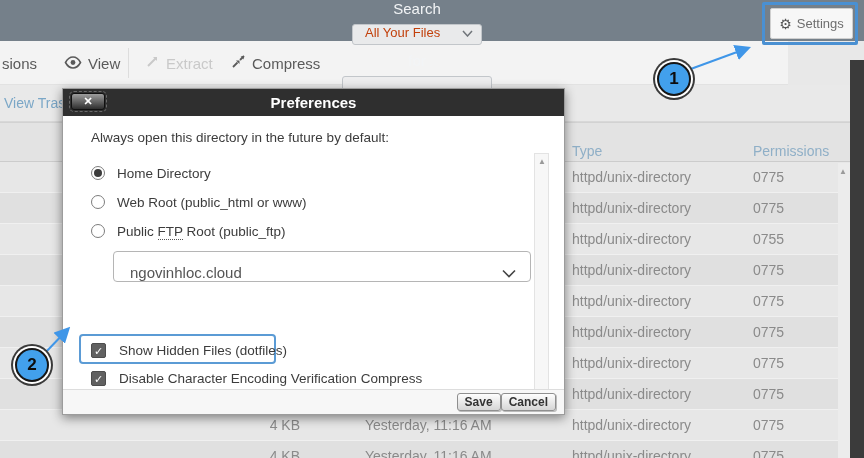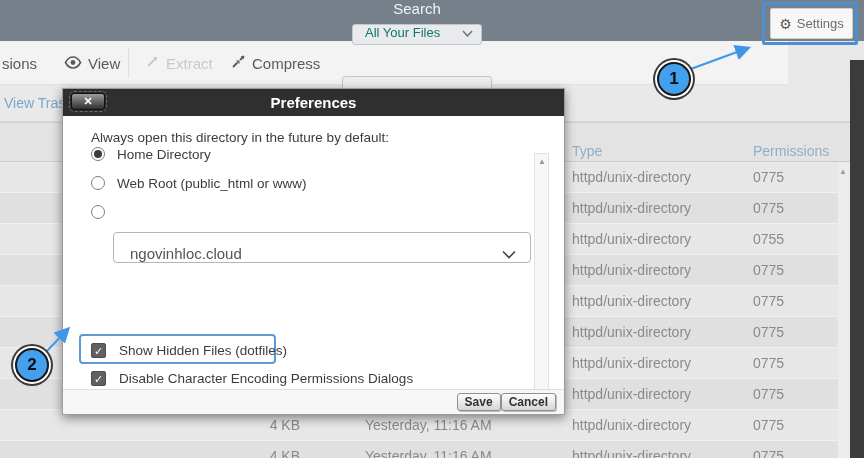--- a/index.html
+++ b/index.html
@@ -4,21 +4,21 @@
 <style>
   * { margin:0; padding:0; box-sizing:border-box; }
   html,body { width:864px; height:458px; overflow:hidden; }
   body { font-family:"Liberation Sans", sans-serif; position:relative; background:#e8e8e8; }
 
   
   .topbar { position:absolute; left:0; top:0; width:864px; height:41px; background:#75808A; z-index:4; }
   .search-area { position:absolute; left:342px; top:0; height:41px; display:flex; align-items:center; gap:7px;flex-direction:column; }
   .search-label, .for-label { color:#f2f4f6; font-size:15px; }
   .scope-select { width:130px; height:28px; background:#e9eaeb; border:1px solid #c2c6ca; border-radius:3px;
-      display:flex; align-items:center; justify-content:space-between; padding:0 8px 4px 12px; color:#0f766e; font-size:13px; }
+      display:flex; align-items:center; justify-content:space-between; padding:0 8px 4px 12px; color:#c2410c; font-size:13px; }
   .search-input { width:150px; height:28px; background:#ededee; border:1px solid #c2c6ca; border-radius:3px; font-size:13px; padding:0 6px; color:#444; }
   .go-btn { width:36px; height:28px; background:#6fa3cc; border:1px solid #6295bd; border-radius:3px; color:#fff; font-size:16px; }
   .settings-highlight { position:absolute; left:762px; top:2px; width:96px; height:43px; border:3px solid #4a90d2; border-radius:2px; z-index:6; }
   .settings-btn { position:absolute; left:5px; top:3px; width:83px; height:31px; background:#f7f7f7; border:1px solid #cfcfcf; border-radius:2px;
       color:#6e6e6e; font-size:13px; display:flex; align-items:center; justify-content:center; gap:5px; }
   .gear { font-size:14px; color:#555; }
 
   
   .toolbar { position:absolute; left:0; top:41px; width:788px; height:44px; background:#f3f3f3; border-bottom:1px solid #e2e2e2; z-index:1;padding-left:36px; }
   .tool-item { position:absolute; top:0; height:44px; display:flex; align-items:center; gap:6px; font-size:15px; color:#5a5a5a; }
@@ -49,21 +49,21 @@
 
   
   .dialog { position:absolute; left:62px; top:88px; width:503px; height:327px; background:#fff; border:1px solid #9c9c9c;
       box-shadow:0 3px 10px rgba(0,0,0,.45); z-index:10; }
   .dlg-header { position:relative; height:27px; background:#2f2f2f; }
   .dlg-title { text-align:center; line-height:27px; color:#fff; font-weight:bold; font-size:15px; }
   .dlg-close { position:absolute; left:8px; top:4px; width:34px; height:17px; background:linear-gradient(#9d9d9d,#2e2e2e);
       border:1px solid #101010; border-radius:3px; color:#fff; font-size:11px; font-weight:bold; line-height:15px; text-align:center;
       outline:1px dashed #6a6a6a; outline-offset:1px; }
   .dlg-body { position:relative; height:275px; padding:14px 28px 0 28px; font-size:13.5px; color:#3c3c3c; }
-  .dlg-heading { margin-bottom:0; }
+  .dlg-heading { margin-bottom:19px; }
   .opt-row { display:flex; align-items:center; gap:12px; margin-bottom:11px; height:18px; }
   .radio { width:14px; height:14px; border:1px solid #7d7d7d; border-radius:50%; position:relative; flex:0 0 auto; }
   .radio.sel::after { content:""; position:absolute; left:2px; top:2px; width:8px; height:8px; border-radius:50%; background:#3c3c3c; }
   .abbr-dotted { border-bottom:1px dotted #555; }
   .domain-select { margin:4px 0 0 22px; width:418px; height:31px; border:1px solid #b5b5b5; border-radius:4px; background:#fff;
       display:flex; align-items:flex-end; justify-content:space-between; padding:0 14px 0 16px; font-size:15px; color:#555; }
   .chk-row { display:flex; align-items:center; gap:13px; height:20px; }
   .chk-row-1 { position:absolute; left:28px; top:224px; }
   .chk-row-2 { position:absolute; left:28px; top:252px; }
   .chk-highlight { position:absolute; left:16px; top:218px; width:197px; height:30px; border:2px solid #5b9bd5; border-radius:4px; }
@@ -221,39 +221,40 @@
     <div class="opt-row">
       <span class="radio sel"></span>
       <span>Home Directory</span>
     </div>
     <div class="opt-row">
       <span class="radio"></span>
       <span>Web Root (public_html or www)</span>
     </div>
     <div class="opt-row">
       <span class="radio"></span>
+      <span><span>Public </span><span class="abbr-dotted">FTP</span><span> Root (public_ftp)</span></span>
     </div>
 
     <div class="domain-select">
       <span>ngovinhloc.cloud</span>
       <span>
         <svg width="14" height="9" viewBox="0 0 14 9">
             <path d="M1 1.5 L7 7.5 L13 1.5" fill="none" stroke="#444" stroke-width="1.6"></path>
           </svg>
       </span>
     </div>
 
     <div class="chk-highlight"></div>
     <div class="chk-row chk-row-1">
       <span class="checkbox">✓</span>
       <span>Show Hidden Files (dotfiles)</span>
     </div>
     <div class="chk-row chk-row-2">
       <span class="checkbox">✓</span>
-      <span>Disable Character Encoding Permissions Dialogs</span>
+      <span>Disable Character Encoding Verification Compress</span>
     </div>
 
     <div class="dlg-scroll">
       <span class="up">▲</span>
       <span class="down">▼</span>
     </div>
   </div>
   <div class="dlg-footer">
     <button class="dlg-btn">Save</button>
     <button class="dlg-btn">Cancel</button>

